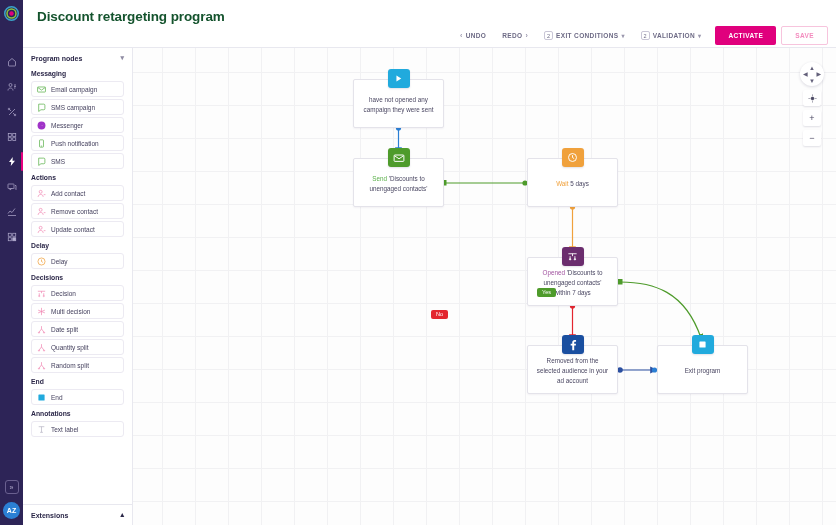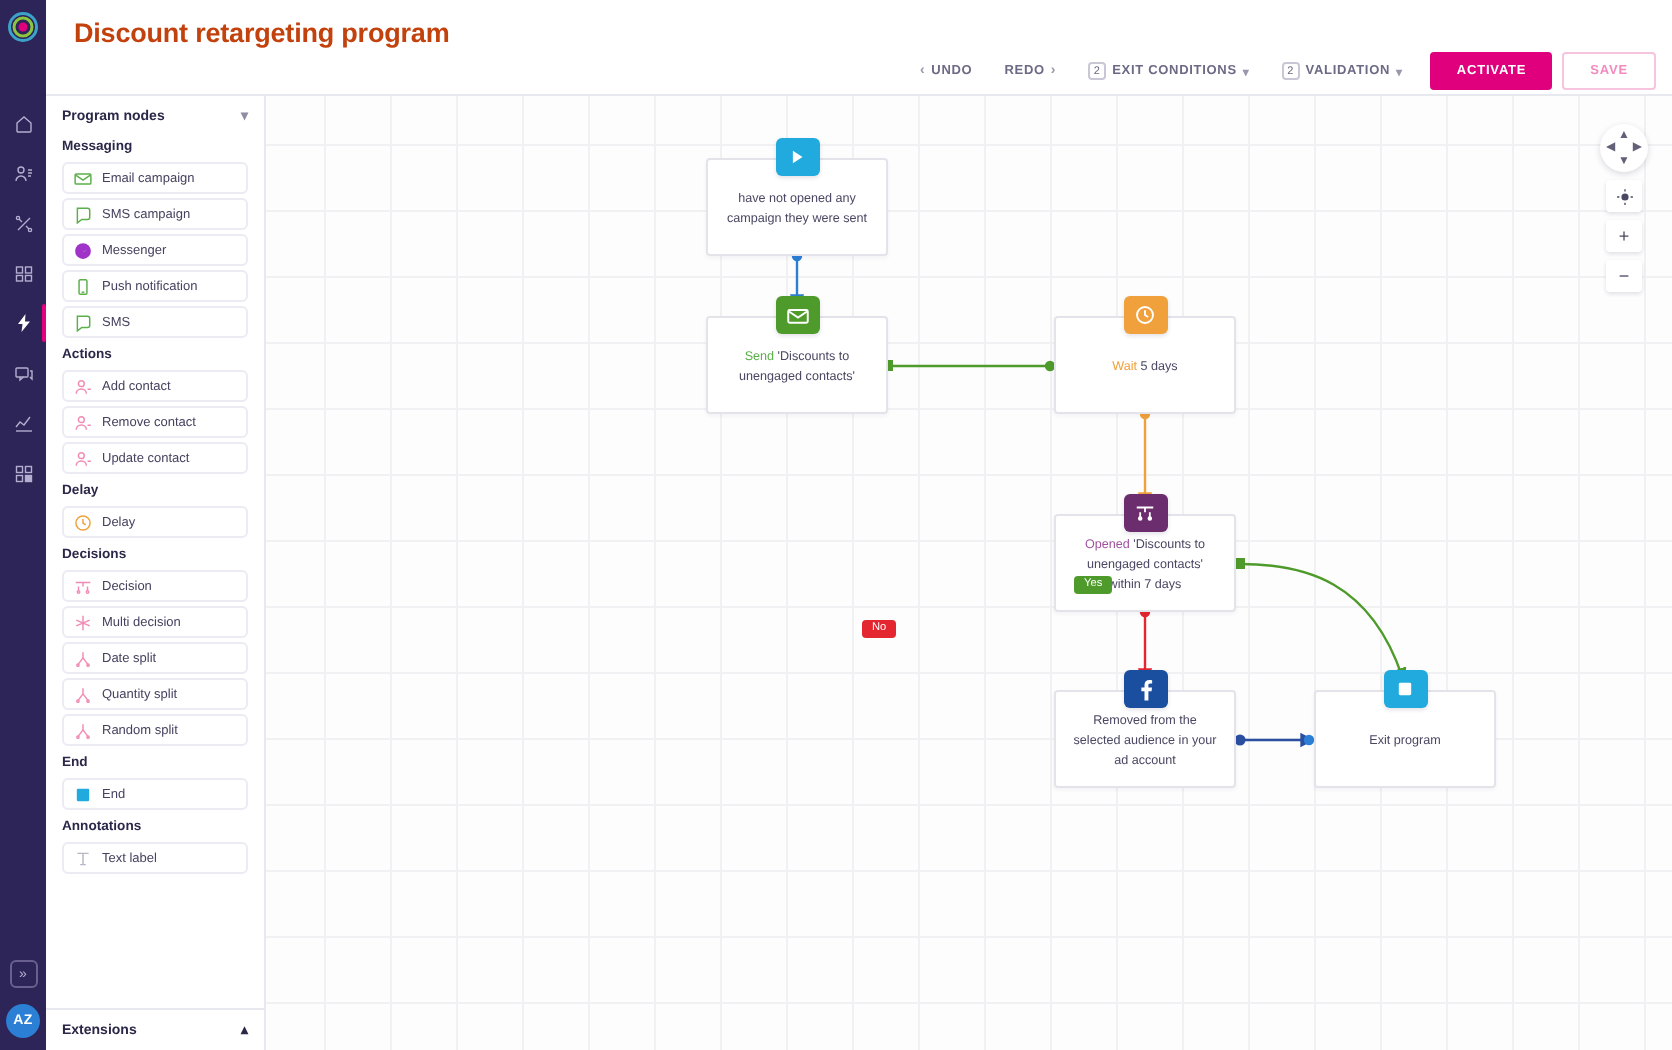--- a/index.html
+++ b/index.html
@@ -51,21 +51,21 @@
   }
 
   
   .header {
     position: absolute; left: 23px; top: 0; right: 0; height: 48px;
     background: #ffffff;
     border-bottom: 1px solid #e8e8ef;
   }
   .page-title {
     position: absolute; left: 14px; top: 9px;
-    font-size: 13.5px; font-weight: bold; color: #c2410c;
+    font-size: 13.5px; font-weight: bold; color: #14532d;
     letter-spacing: -.1px;
   }
   .toolbar {
     position: absolute; right: 8px; top: 26px;
     display: flex; align-items: center; gap: 0;
   }
   .tb-btn {
     display: flex; align-items: center; gap: 3px;
     font-size: 6.5px; font-weight: bold; color: #6d6a85;
     letter-spacing: .35px;

